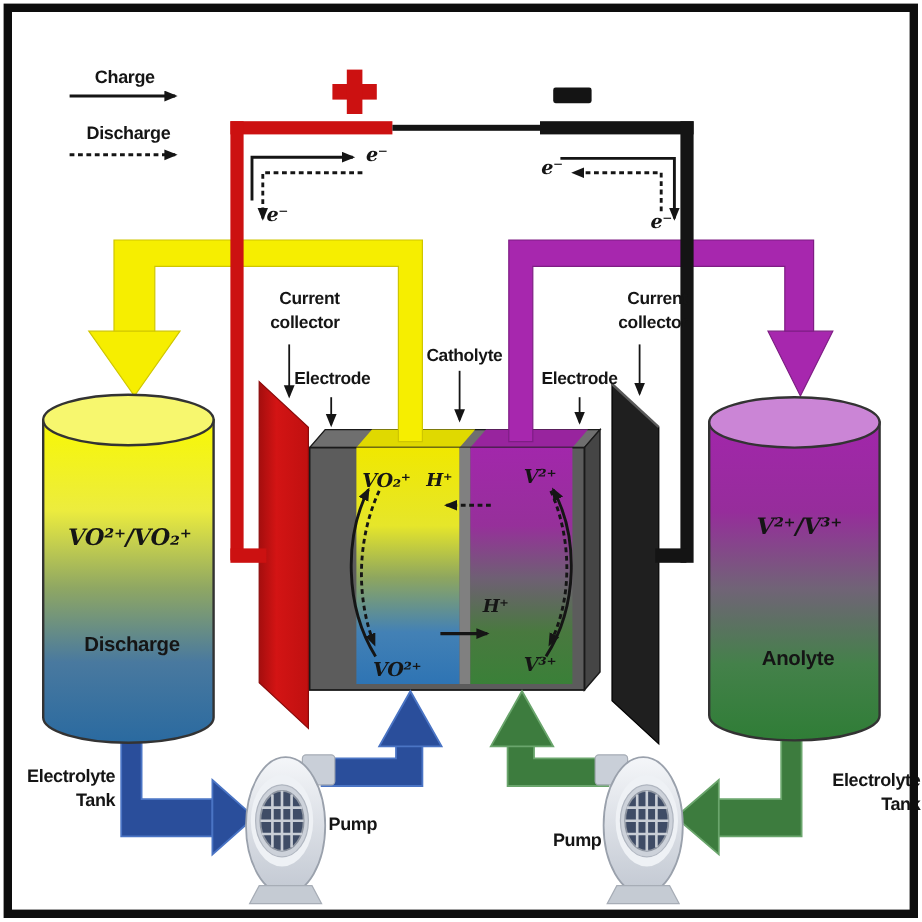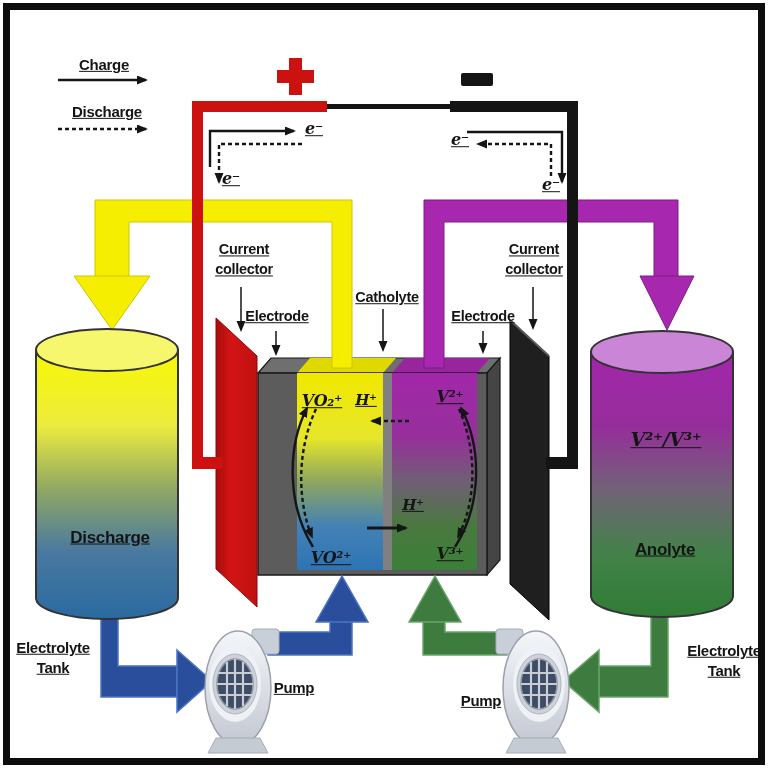--- a/index.html
+++ b/index.html
@@ -1,22 +1,22 @@
 <!DOCTYPE html>
 <html style="--red: #cc1111; --dark: #141414; --yellow: #f6ee00; --magenta: #a727ae; --blue: #2a4e9b; --green: #3d7c3e; --cell-frame: #5c5c5c; --cell-top: #6f6f6f; --cell-side: #454545; --membrane: #808080; --electrode-yellow: #f0e800; --electrode-blue: #2e74b4; --electrode-magenta: #a227ab; --electrode-green: #3a8038; --tank-lid-left: #f7f76e; --tank-lid-right: #cb85d6; --pump-body: #dfe3ea; --pump-grille: #3f4c66;"><head>
 <meta charset="utf-8">
 <style>
   html,body{margin:0;padding:0;background:#fff;}
   #stage{position:relative;width:768px;height:768px;background:#ffffff;overflow:hidden;
          font-family:"Liberation Sans",sans-serif;}
   #frame{position:absolute;inset:3px;border:7px solid #0d0d0d;pointer-events:none;}
   svg{position:absolute;left:0;top:0;}
   .lbl{position:absolute;transform:translate(-50%,-50%);font-weight:bold;color:#151515;
-       white-space:nowrap;letter-spacing:-0.3px;line-height:1.35;text-decoration:underline;}
-  .wrap{white-space:normal;text-align:center;}
+       white-space:nowrap;letter-spacing:-0.3px;line-height:1.35;}
+  .wrap{white-space:normal;text-align:right;}
   .sp{font-family:"DejaVu Serif",serif;font-style:italic;font-weight:bold;}
   .s14{font-size:14.5px;} .s15{font-size:15px;} .s16{font-size:16px;}
   .s17{font-size:17px;} .s19{font-size:19px;}
   .fill-red{fill:var(--red);} .fill-dark{fill:var(--dark);}
   .fill-yellow{fill:var(--yellow);} .fill-magenta{fill:var(--magenta);}
   .fill-blue{fill:var(--blue);} .fill-green{fill:var(--green);}
   .wire{stroke:none;}
   .thin-arrow{stroke:#151515;stroke-width:1.5;fill:none;}
   .flow{stroke:#151515;stroke-width:2.4;fill:none;}
   .dashed{stroke-dasharray:4 3;}
@@ -215,20 +215,21 @@
   <div class="lbl s14" style="left:483px;top:317px">Electrode</div>
   <div class="lbl s14" style="left:387px;top:298px">Catholyte</div>
 
   <div class="lbl sp s16" style="left:322px;top:401px">VO₂⁺</div>
   <div class="lbl sp s15" style="left:366px;top:400px">H⁺</div>
   <div class="lbl sp s16" style="left:450px;top:397px">V²⁺</div>
   <div class="lbl sp s15" style="left:413px;top:505px">H⁺</div>
   <div class="lbl sp s16" style="left:331px;top:558px">VO²⁺</div>
   <div class="lbl sp s16" style="left:450px;top:554px">V³⁺</div>
 
+  <div class="lbl sp s19" style="left:108px;top:449px">VO²⁺/VO₂⁺</div>
   <div class="lbl s17" style="left:110px;top:538px">Discharge</div>
   <div class="lbl sp s19" style="left:666px;top:440px">V²⁺/V³⁺</div>
   <div class="lbl s17" style="left:665px;top:550px">Anolyte</div>
 
   <div class="lbl s15 wrap" style="left:53px;top:658px;width:86px">Electrolyte Tank</div>
   <div class="lbl s15 wrap" style="left:724px;top:661px;width:86px">Electrolyte Tank</div>
 
   <div class="lbl s15" style="left:294px;top:688px">Pump</div>
   <div class="lbl s15" style="left:481px;top:701px">Pump</div>
 

